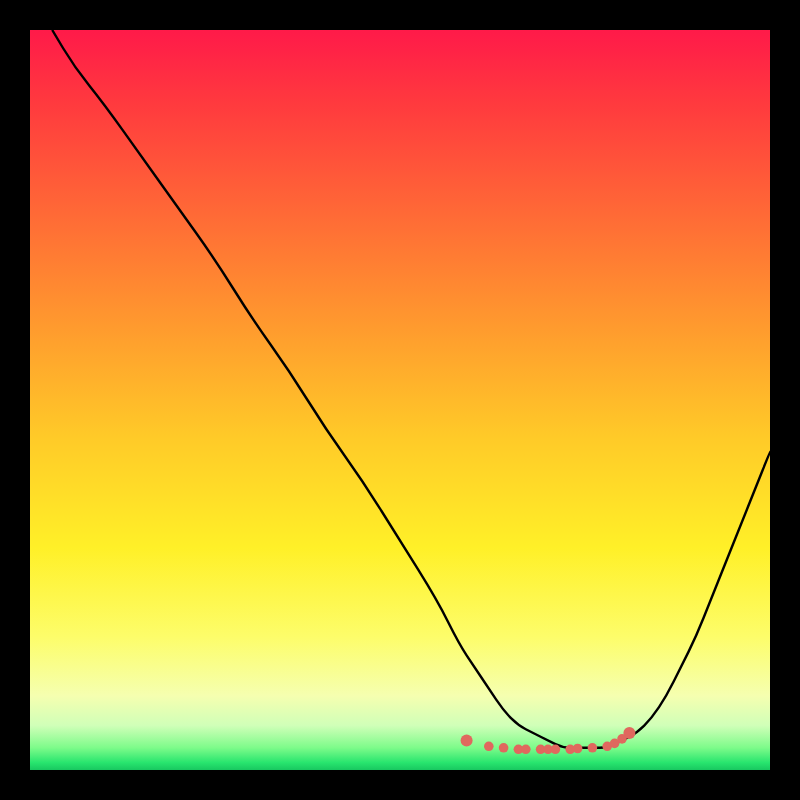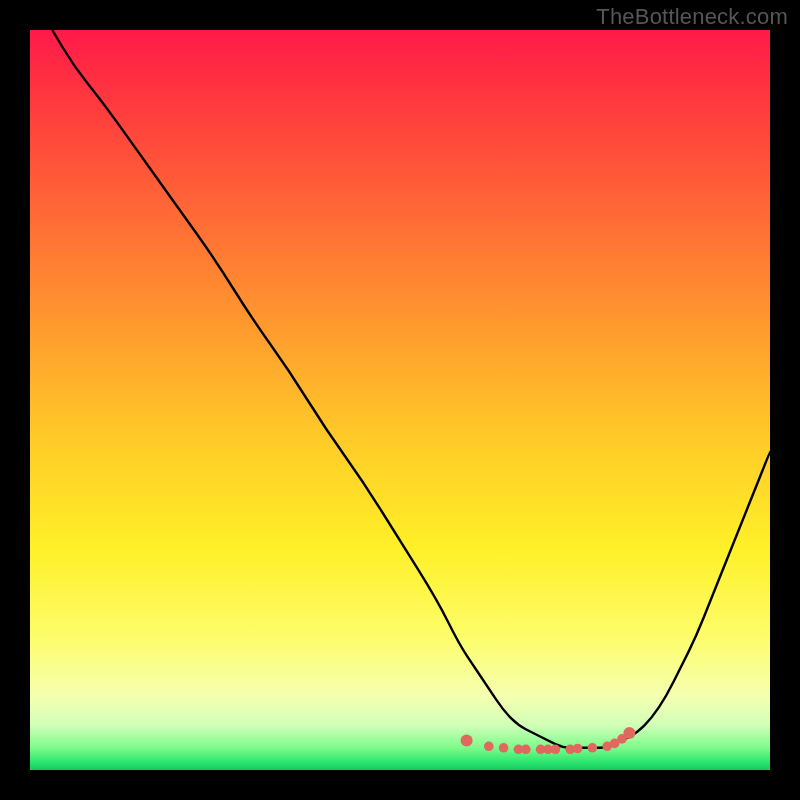--- a/index.html
+++ b/index.html
@@ -55,21 +55,20 @@
     font-family: Arial, Helvetica, sans-serif;
     font-size: 22px;
     color: #565656;
     letter-spacing: 0.2px;
   }
 </style>
 </head>
 <body>
 
 <div class="frame">
-  <div class="attribution">TheBottleneck.com</div>
   <div class="plot">
     <div class="gradient"></div>
     <svg class="curve" viewBox="0 0 740 740" preserveAspectRatio="none">
       <path id="bottleneck-path" d="M 22.2 0.0 Q 22.2 0.0 33.3 18.5 Q 44.4 37.0 59.2 55.5 Q 74.0 74.0 92.5 99.9 Q 111.0 125.8 129.5 151.7 Q 148.0 177.6 166.5 203.5 Q 185.0 229.4 203.5 259.0 Q 222.0 288.6 240.5 314.5 Q 259.0 340.4 277.5 370.0 Q 296.0 399.6 314.5 425.5 Q 333.0 451.4 351.5 481.0 Q 370.0 510.6 388.5 540.2 Q 407.0 569.8 418.1 592.0 Q 429.2 614.2 436.6 625.3 Q 444.0 636.4 451.4 647.5 Q 458.8 658.6 466.2 669.7 Q 473.6 680.8 481.0 688.2 Q 488.4 695.6 495.8 699.3 Q 503.2 703.0 510.6 706.7 Q 518.0 710.4 525.4 714.1 Q 532.8 717.8 540.2 717.8 Q 547.6 717.8 555.0 717.8 Q 562.4 717.8 569.8 717.8 Q 577.2 717.8 584.6 714.1 Q 592.0 710.4 599.4 706.7 Q 606.8 703.0 614.2 695.6 Q 621.6 688.2 629.0 677.1 Q 636.4 666.0 643.8 651.2 Q 651.2 636.4 658.6 621.6 Q 666.0 606.8 673.4 588.3 Q 680.8 569.8 688.2 551.3 Q 695.6 532.8 703.0 514.3 Q 710.4 495.8 717.8 477.3 Q 725.2 458.8 732.6 440.3 T 740.0 421.8"></path>
       <g id="valley-dots">
           <circle cx="436.6" cy="710.4" r="6" class="dot"></circle>
           <circle cx="458.8" cy="716.3" r="4.8" class="dot"></circle>
           <circle cx="473.6" cy="717.8" r="4.8" class="dot"></circle>
           <circle cx="488.4" cy="719.3" r="4.8" class="dot"></circle>
           <circle cx="495.8" cy="719.3" r="4.8" class="dot"></circle>

